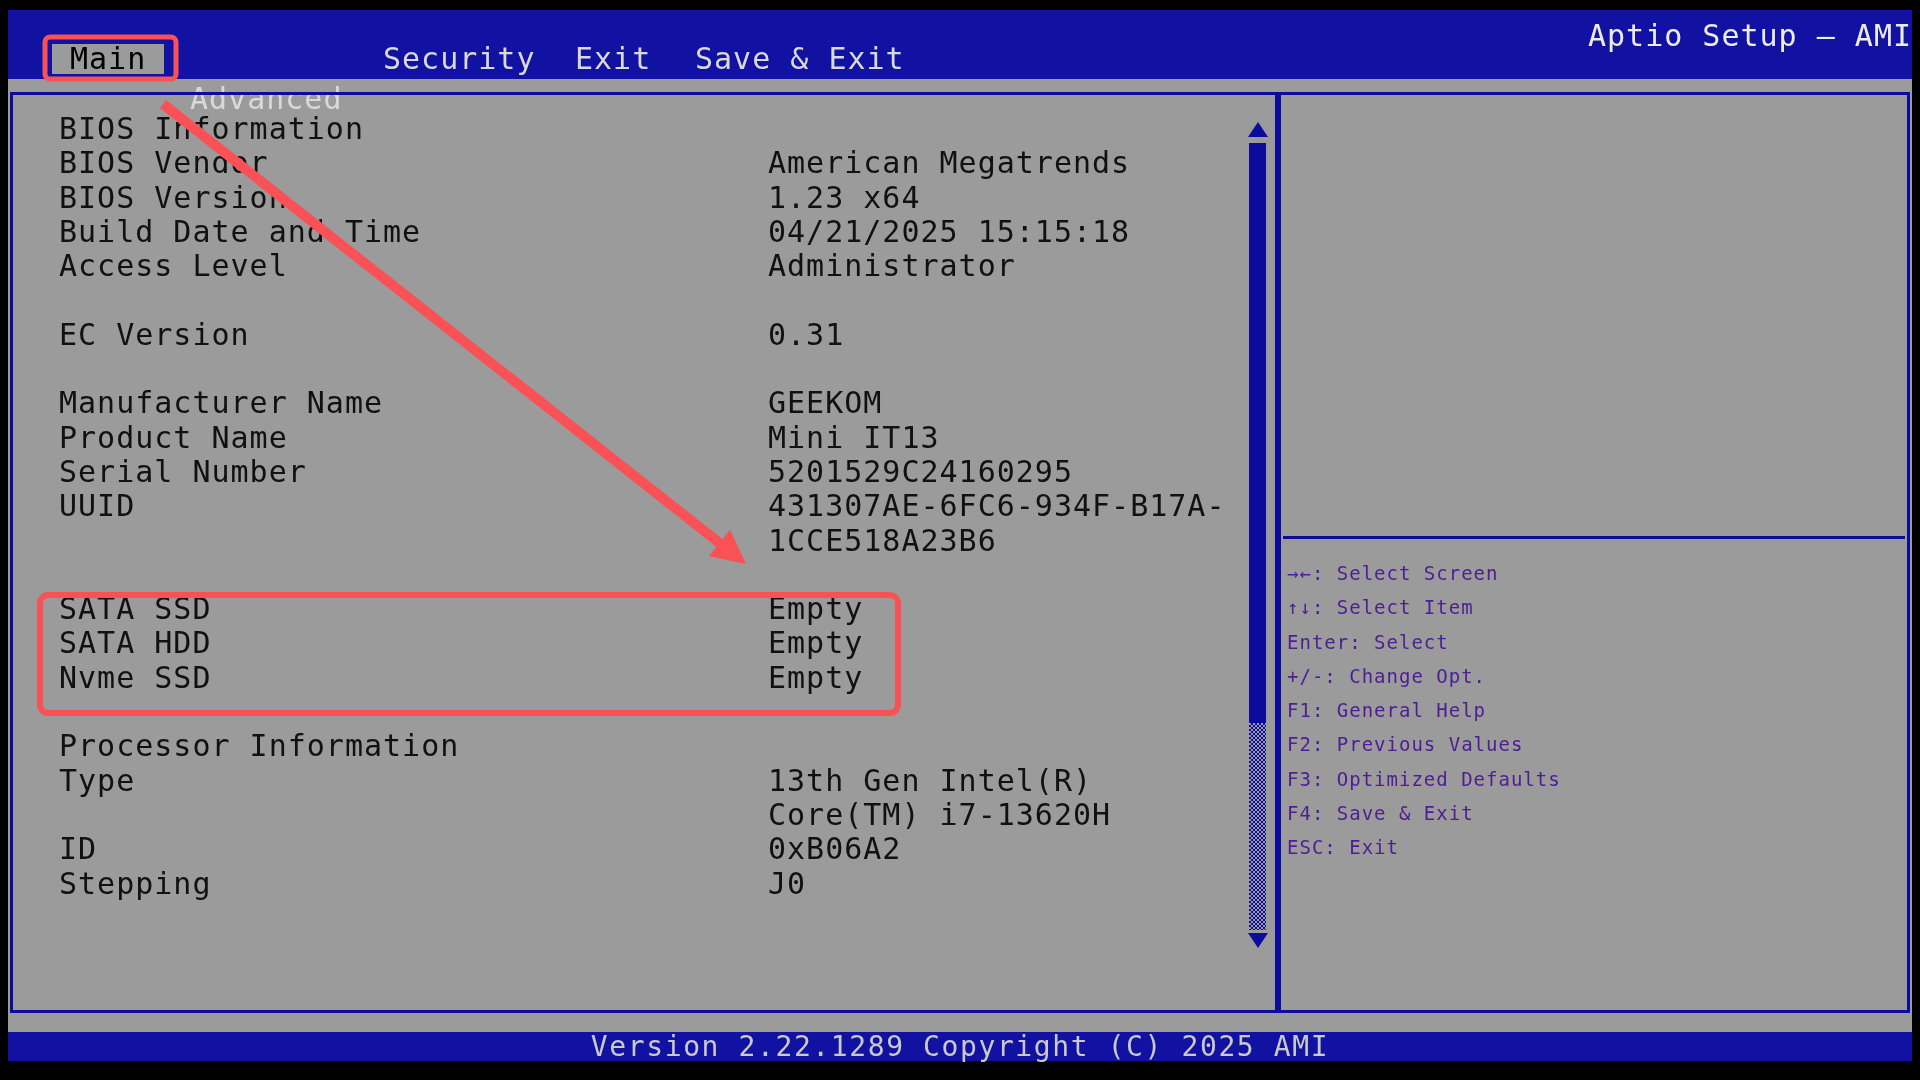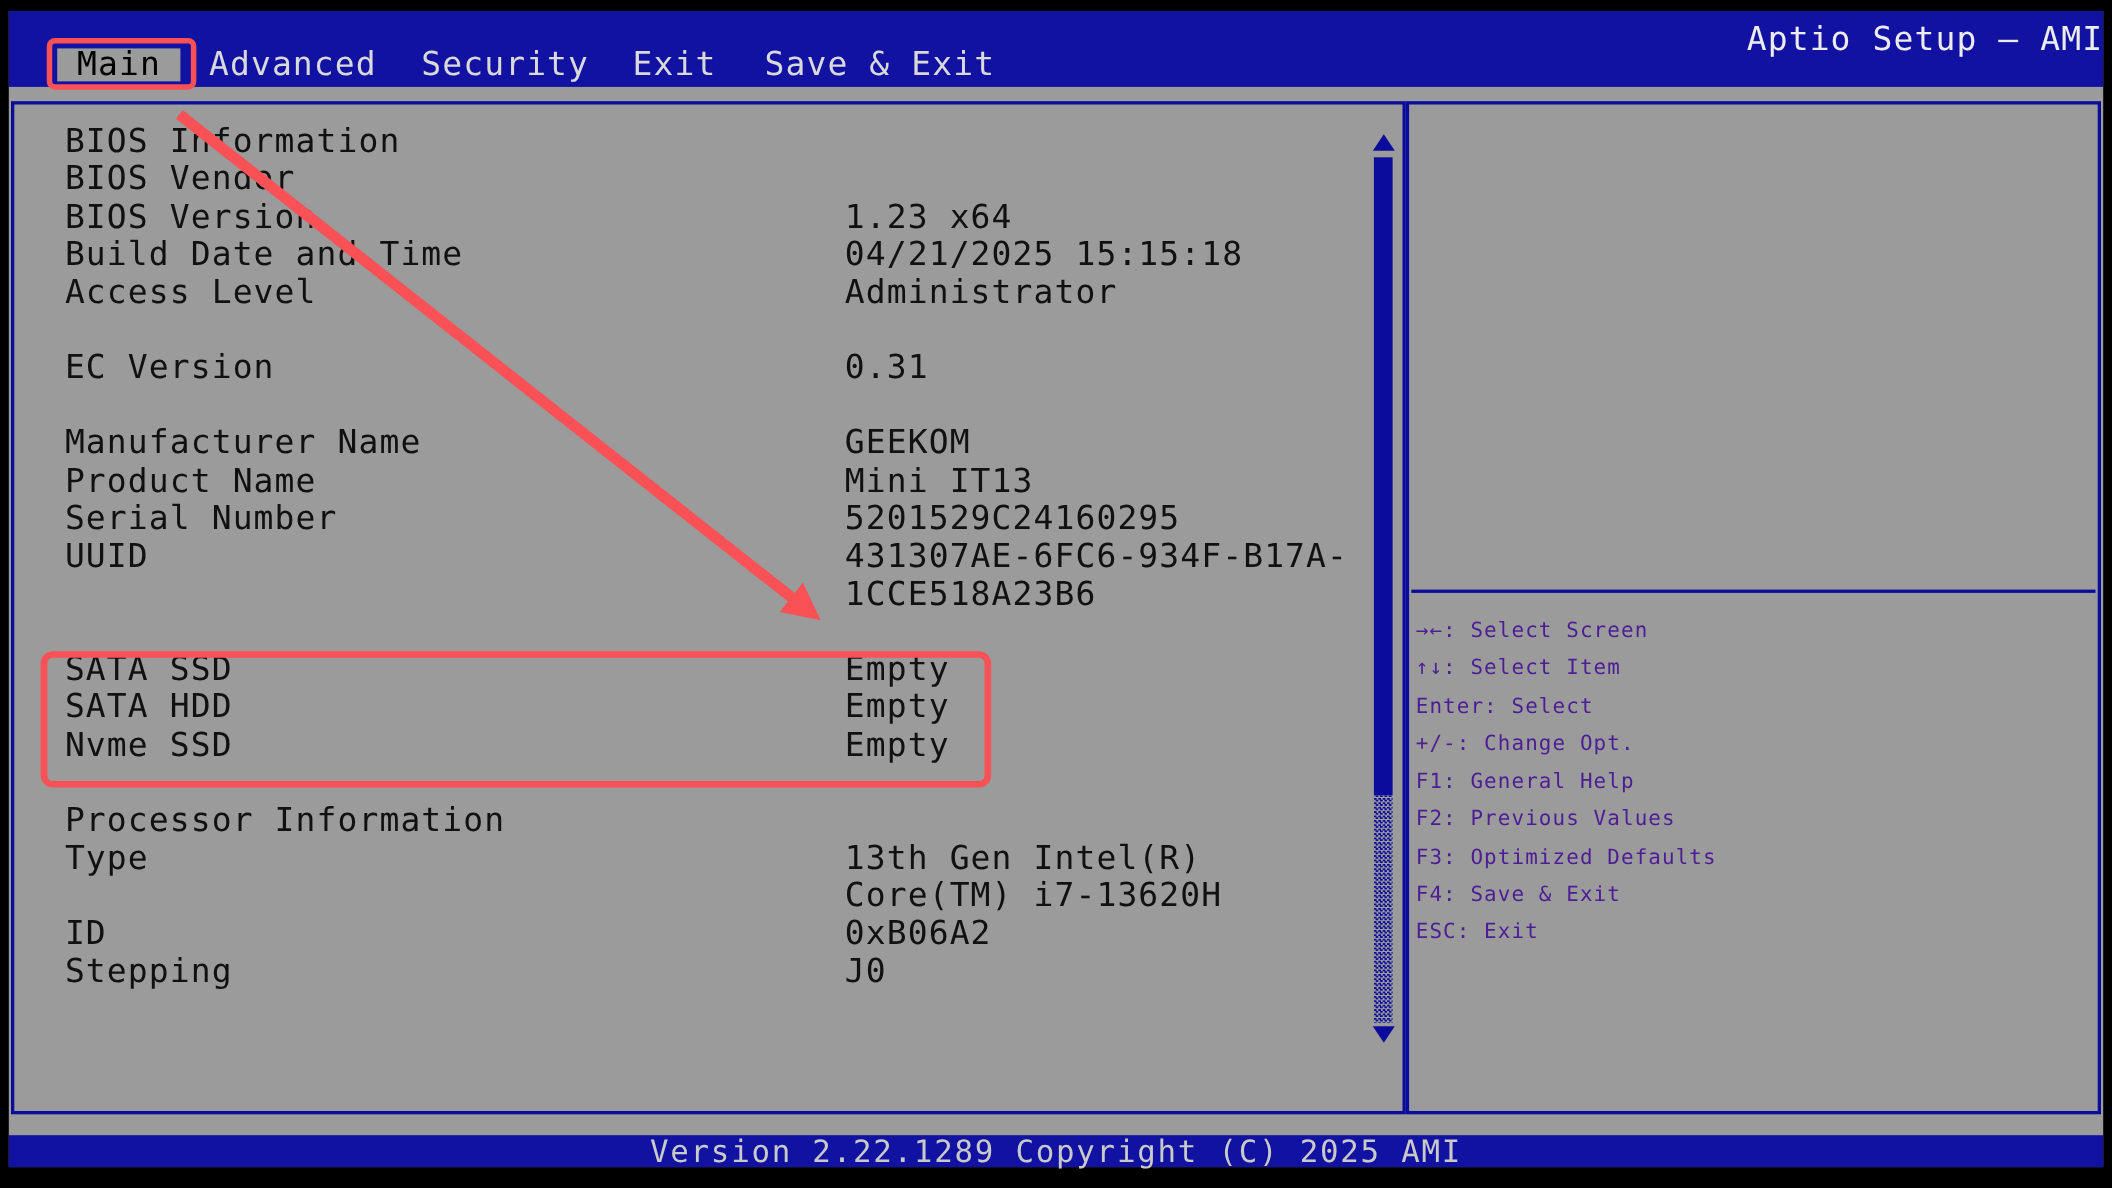--- a/index.html
+++ b/index.html
@@ -52,30 +52,30 @@
   .overlay{position:absolute;left:0;top:0;width:1920px;height:1080px;pointer-events:none;z-index:10;}
 </style>
 </head>
 <body>
 
 <div class="screen">
 
   <div class="topbar">
     <div class="title">Aptio Setup – AMI</div>
     <span class="mi sel" style="left:44px;">Main</span>
-    <span class="mi" style="left:182px;">Advanced</span>
+    <span class="mi" style="left:182px;margin-top:40px;">Advanced</span>
     <span class="mi" style="left:375px;">Security</span>
     <span class="mi" style="left:567px;">Exit</span>
     <span class="mi" style="left:687px;">Save &amp; Exit</span>
   </div>
 
   <div class="panel panel-main">
     <div class="rows">
       <div class="row"><span class="lbl">BIOS Information</span><span class="val"></span></div>
-      <div class="row"><span class="lbl">BIOS Vendor</span></div>
+      <div class="row"><span class="lbl">BIOS Vendor</span><span class="val">American Megatrends</span></div>
       <div class="row"><span class="lbl">BIOS Version</span><span class="val">1.23 x64</span></div>
       <div class="row"><span class="lbl">Build Date and Time</span><span class="val">04/21/2025 15:15:18</span></div>
       <div class="row"><span class="lbl">Access Level</span><span class="val">Administrator</span></div>
       <div class="row"><span class="lbl"></span><span class="val"></span></div>
       <div class="row"><span class="lbl">EC Version</span><span class="val">0.31</span></div>
       <div class="row"><span class="lbl"></span><span class="val"></span></div>
       <div class="row"><span class="lbl">Manufacturer Name</span><span class="val">GEEKOM</span></div>
       <div class="row"><span class="lbl">Product Name</span><span class="val">Mini IT13</span></div>
       <div class="row"><span class="lbl">Serial Number</span><span class="val">5201529C24160295</span></div>
       <div class="row"><span class="lbl">UUID</span><span class="val">431307AE-6FC6-934F-B17A-</span></div>

